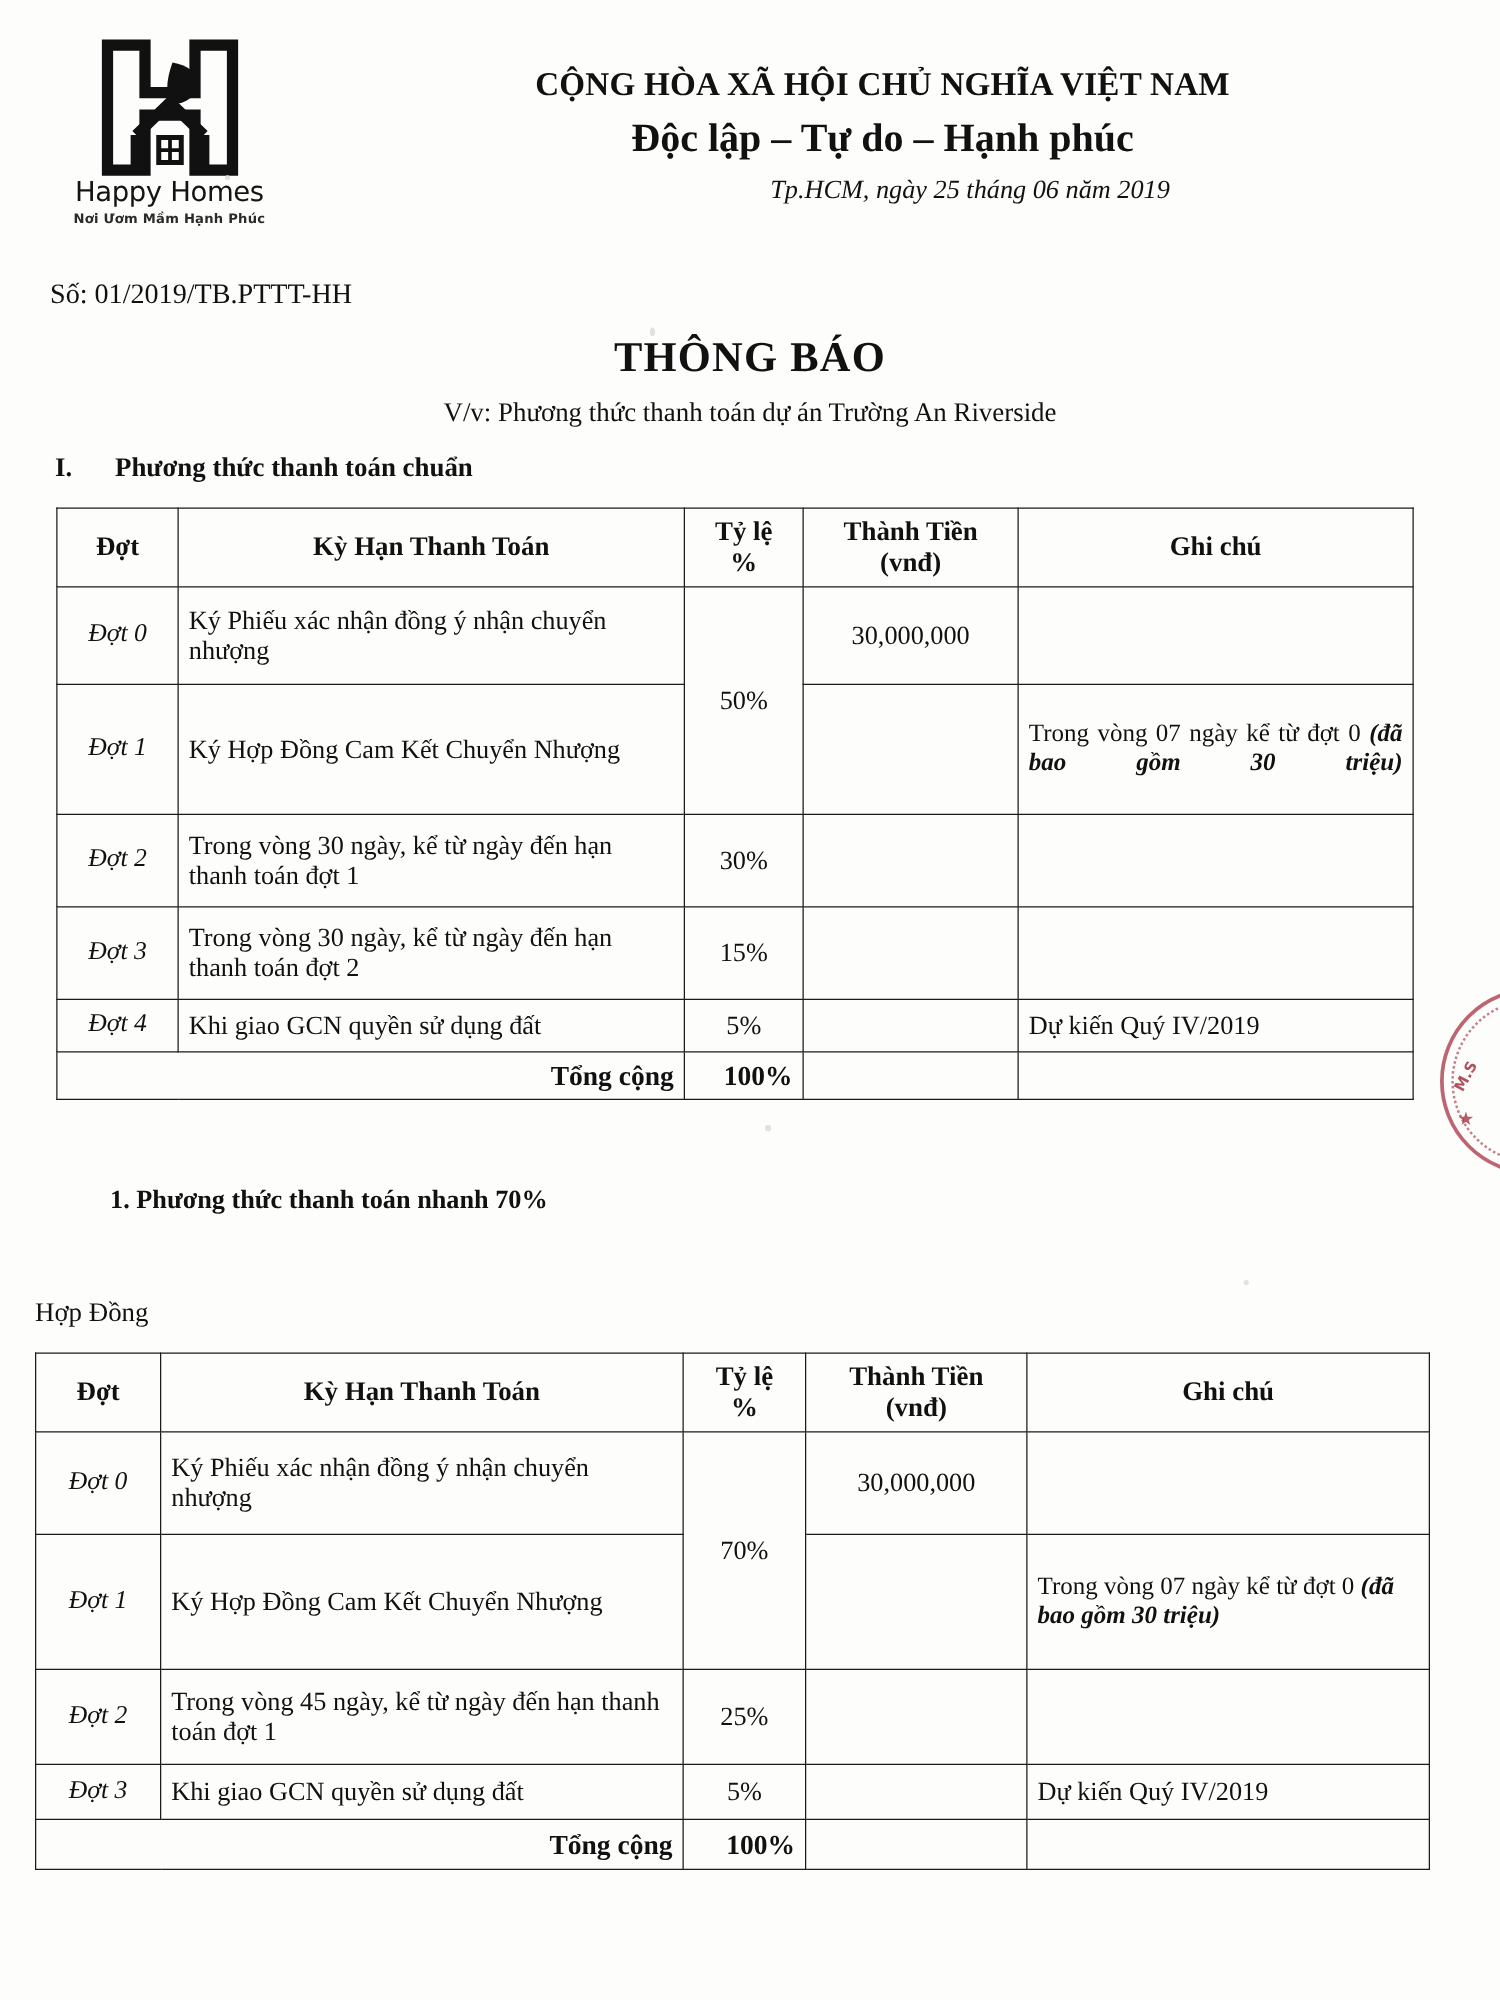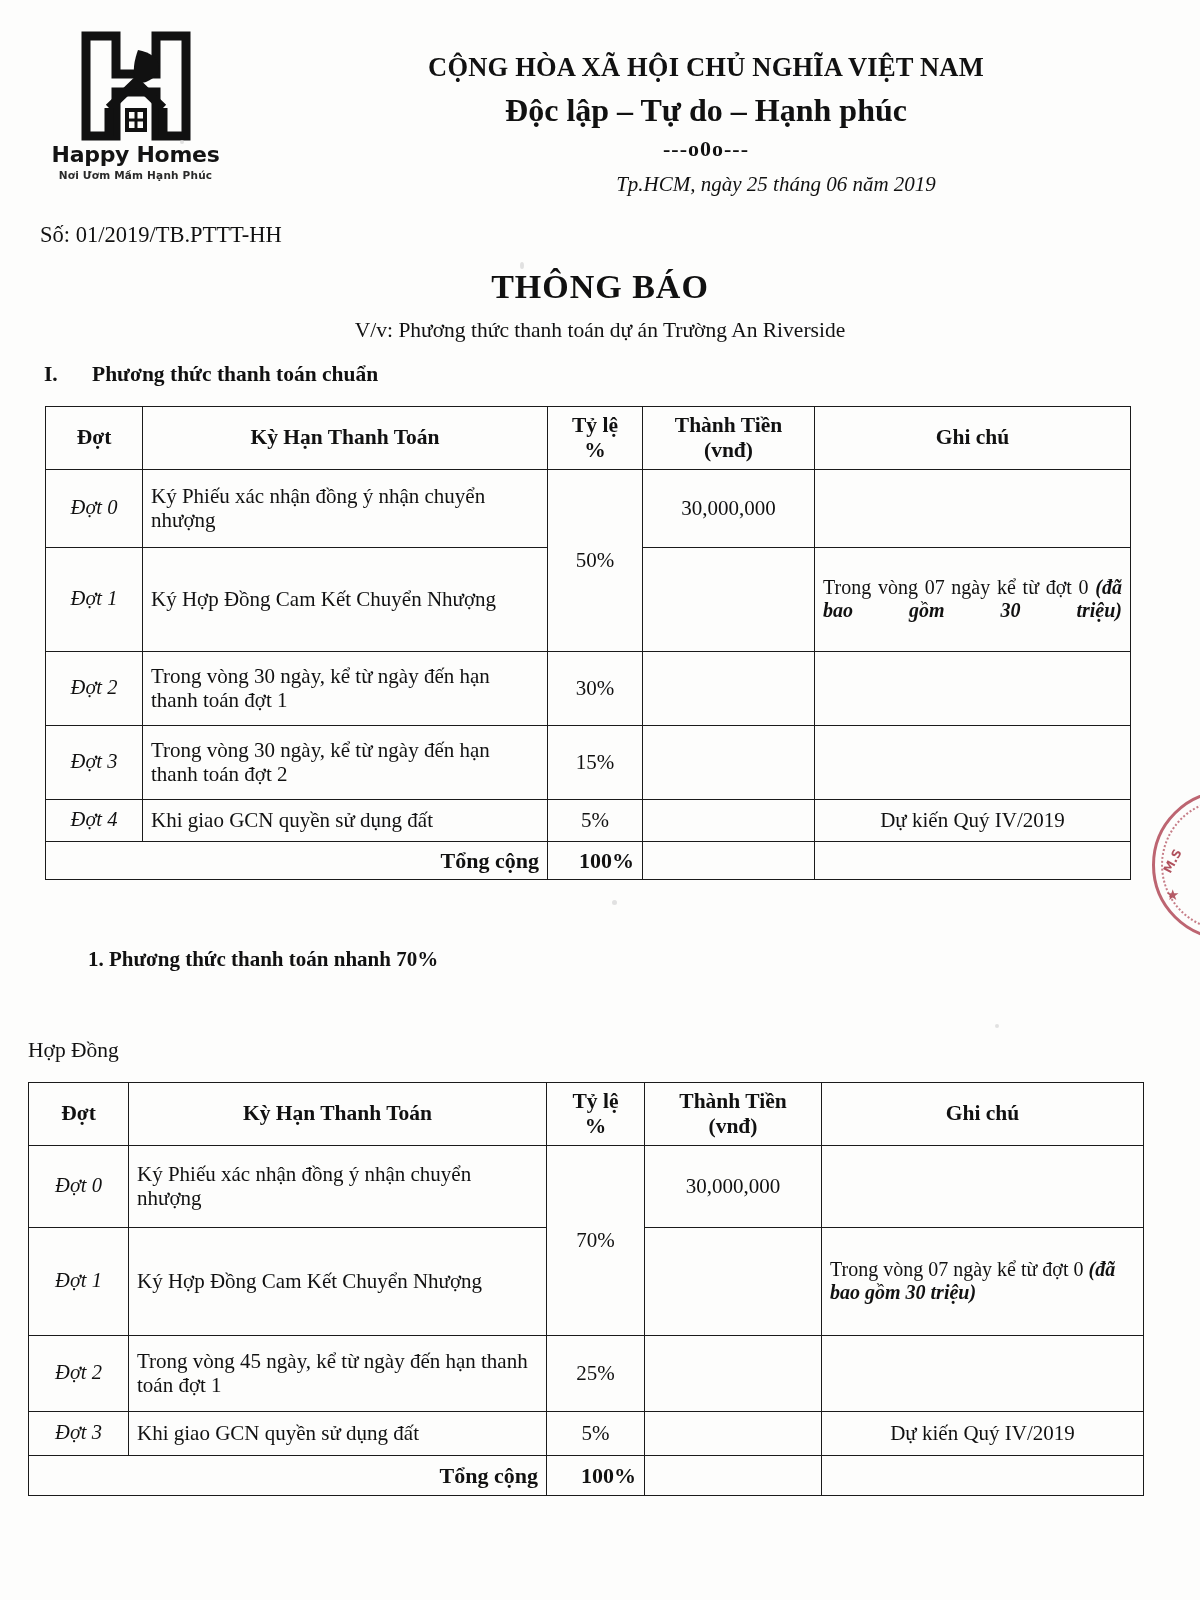--- a/index.html
+++ b/index.html
@@ -40,21 +40,21 @@
     text-align: center;
   }
   .logo-mark {
     width: 120px;
     height: 112px;
     margin: 0 auto;
     display: block;
   }
   .logo-word {
     font-family: "DejaVu Sans", sans-serif;
-    font-weight: 700;
+    font-weight: 400;
     font-size: 22px;
     letter-spacing: -0.3px;
     color: #141414;
     margin-top: 2px;
     line-height: 1;
   }
   .logo-tag {
     font-family: "DejaVu Sans", sans-serif;
     font-weight: 700;
     font-size: 10.5px;
@@ -179,21 +179,21 @@
   }
   td.amt {
     text-align: center;
     font-size: 21px;
   }
   td.note {
     text-align: left;
     font-size: 20px;
   }
   td.note.ctr {
-    text-align: center;
+    text-align: left;
     font-size: 21px;
     margin-left: 14px;
   }
   td.note .it {
     font-style: italic;
     font-weight: 700;
   }
   td.note.just {
     text-align: justify;
     text-align-last: justify;
@@ -279,21 +279,20 @@
 
         <path d="M62 20 C86 24 90 44 70 52 C58 56 54 42 62 20 Z" fill="#111"></path>
       </svg>
       <div class="logo-word">Happy Homes</div>
       <div class="logo-tag">Nơi Ươm Mầm Hạnh Phúc</div>
     </div>
 
     <div class="national">
       <div class="nat-line1">CỘNG HÒA XÃ HỘI CHỦ NGHĨA VIỆT NAM</div>
       <div class="nat-line2">Độc lập – Tự do – Hạnh phúc</div>
-      <div class="nat-line3">---o0o---</div>
       <div class="nat-date">Tp.HCM, ngày 25 tháng 06 năm 2019</div>
     </div>
 
     <div class="doc-number">Số: 01/2019/TB.PTTT-HH</div>
   </div>
 
   <div class="title-block">
     <div class="doc-title">THÔNG BÁO</div>
     <div class="doc-subtitle">V/v: Phương thức thanh toán dự án Trường An Riverside</div>
   </div>

